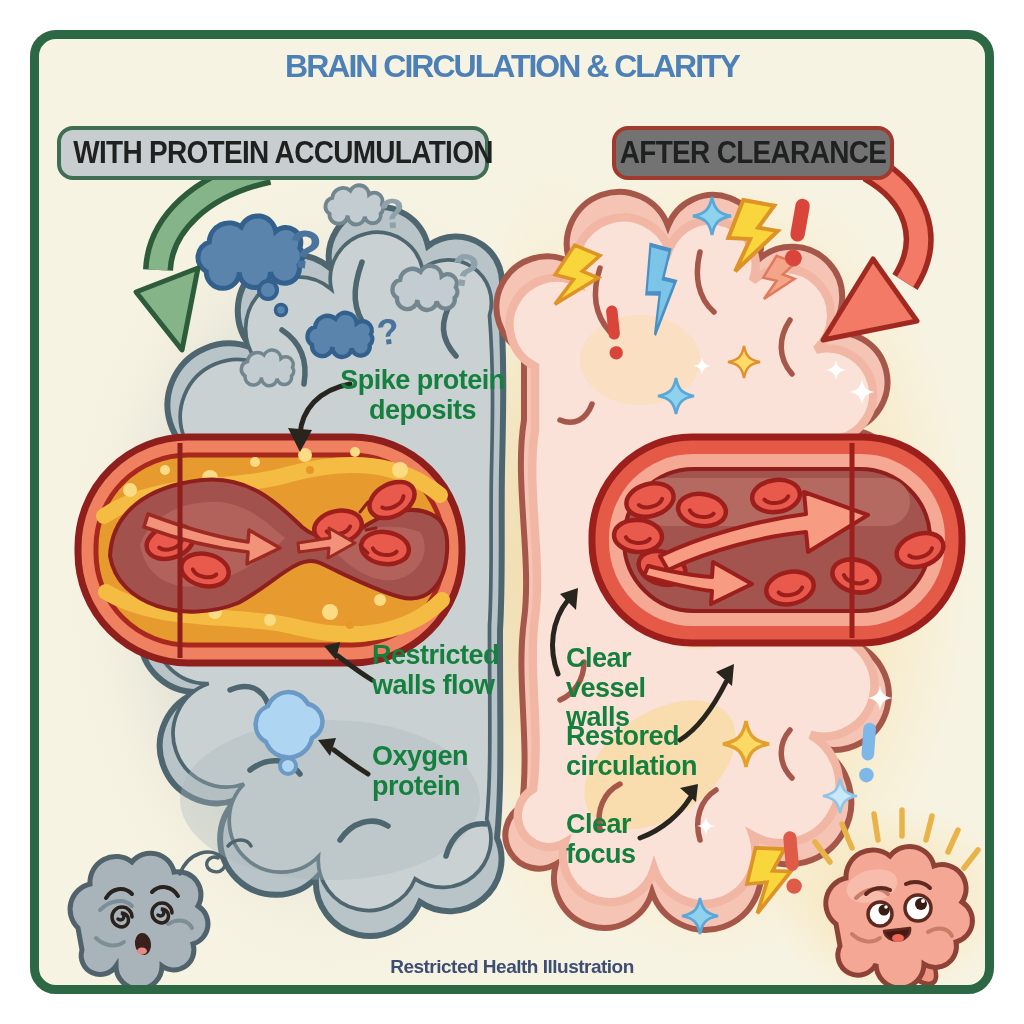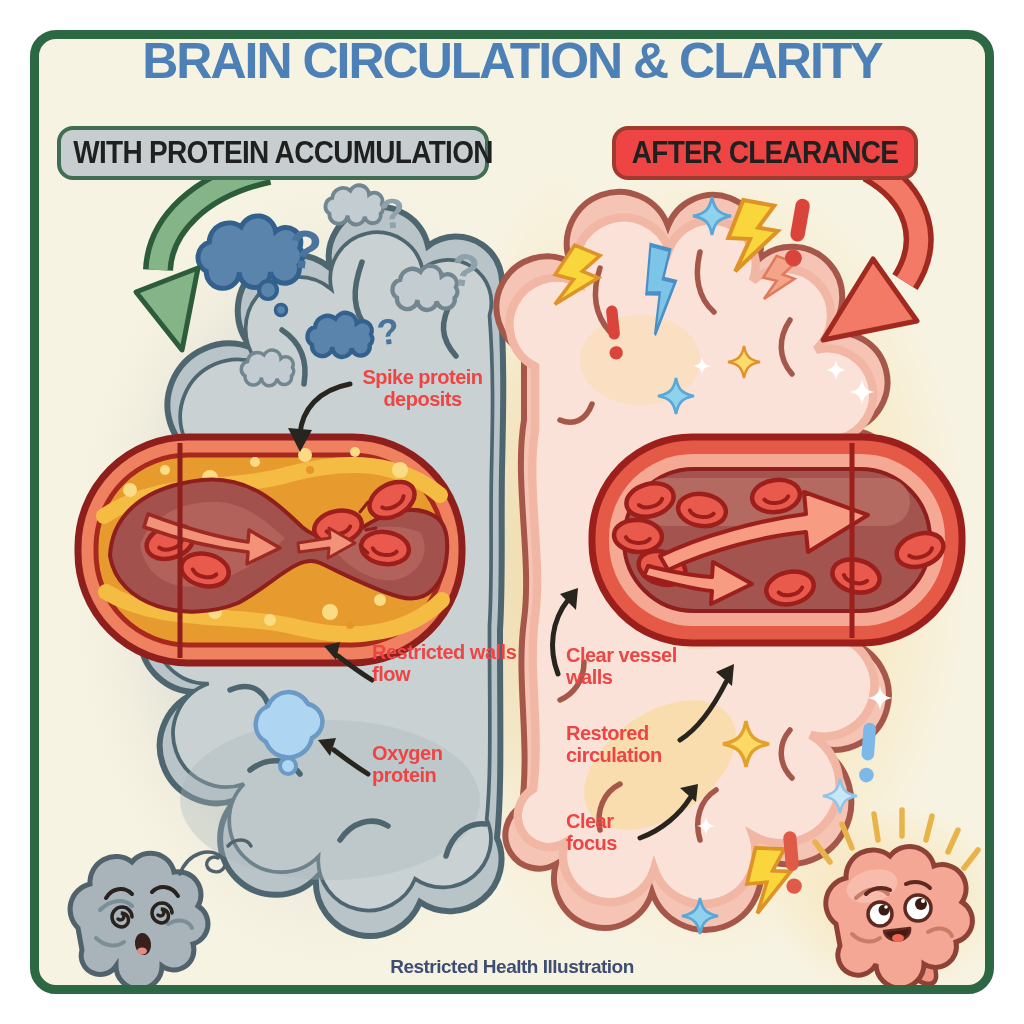--- a/index.html
+++ b/index.html
@@ -3,30 +3,30 @@
 <meta charset="utf-8">
 <style>
   html,body{margin:0;padding:0;background:#ffffff;}
   .canvas{position:relative;width:1024px;height:1024px;background:#ffffff;overflow:hidden;
           font-family:"Liberation Sans", sans-serif;}
   .paper{position:absolute;left:30px;top:30px;right:30px;bottom:30px;background:#f7f3e2;
          border-radius:26px;overflow:hidden;}
   .paper svg{position:absolute;left:-30px;top:-30px;width:1024px;height:1024px;}
   .frame-border{position:absolute;left:30px;top:30px;right:30px;bottom:30px;border:9px solid #2d6845;
          border-radius:26px;pointer-events:none;}
-  .title{position:absolute;left:0;top:32px;width:100%;text-align:center;
-         font-size:50px;font-weight:800;letter-spacing:-2px;color:#4d80b6;}
+  .title{position:absolute;left:0;top:48px;width:100%;text-align:center;
+         font-size:32px;font-weight:800;letter-spacing:-2px;color:#4d80b6;}
   .hdr{position:absolute;height:54px;border:4px solid;border-radius:16px;display:flex;
        align-items:center;justify-content:center;box-sizing:border-box;
        font-size:28px;font-weight:800;letter-spacing:-0.7px;color:#1f2120;}
   .hdr span{display:inline-block;transform:scaleY(1.15);white-space:nowrap;}
   .hdr-left{left:57px;top:126px;width:432px;background:#c8cecf;border-color:#3f6e52;padding-left:20px;}
-  .hdr-right{left:612px;top:126px;width:306px;background:#ef4444;border-color:#a03a2e;}
-  .ann{position:absolute;font-size:20px;font-weight:700;letter-spacing:-0.5px;
-       line-height:1.1;color:#ef4444;}
+  .hdr-right{left:612px;top:126px;width:282px;background:#737373;border-color:#a03a2e;}
+  .ann{position:absolute;font-size:27px;font-weight:700;letter-spacing:-0.5px;
+       line-height:1.1;color:#15803d;}
   .ann-center{text-align:center;}
   .footer{position:absolute;left:0;top:956px;width:100%;text-align:center;
           font-size:19px;font-weight:700;letter-spacing:-0.5px;color:#3d4e72;}
 </style>
 </head>
 <body>
 
 <div class="canvas">
   <div class="paper">
     <svg viewBox="0 0 1024 1024">

